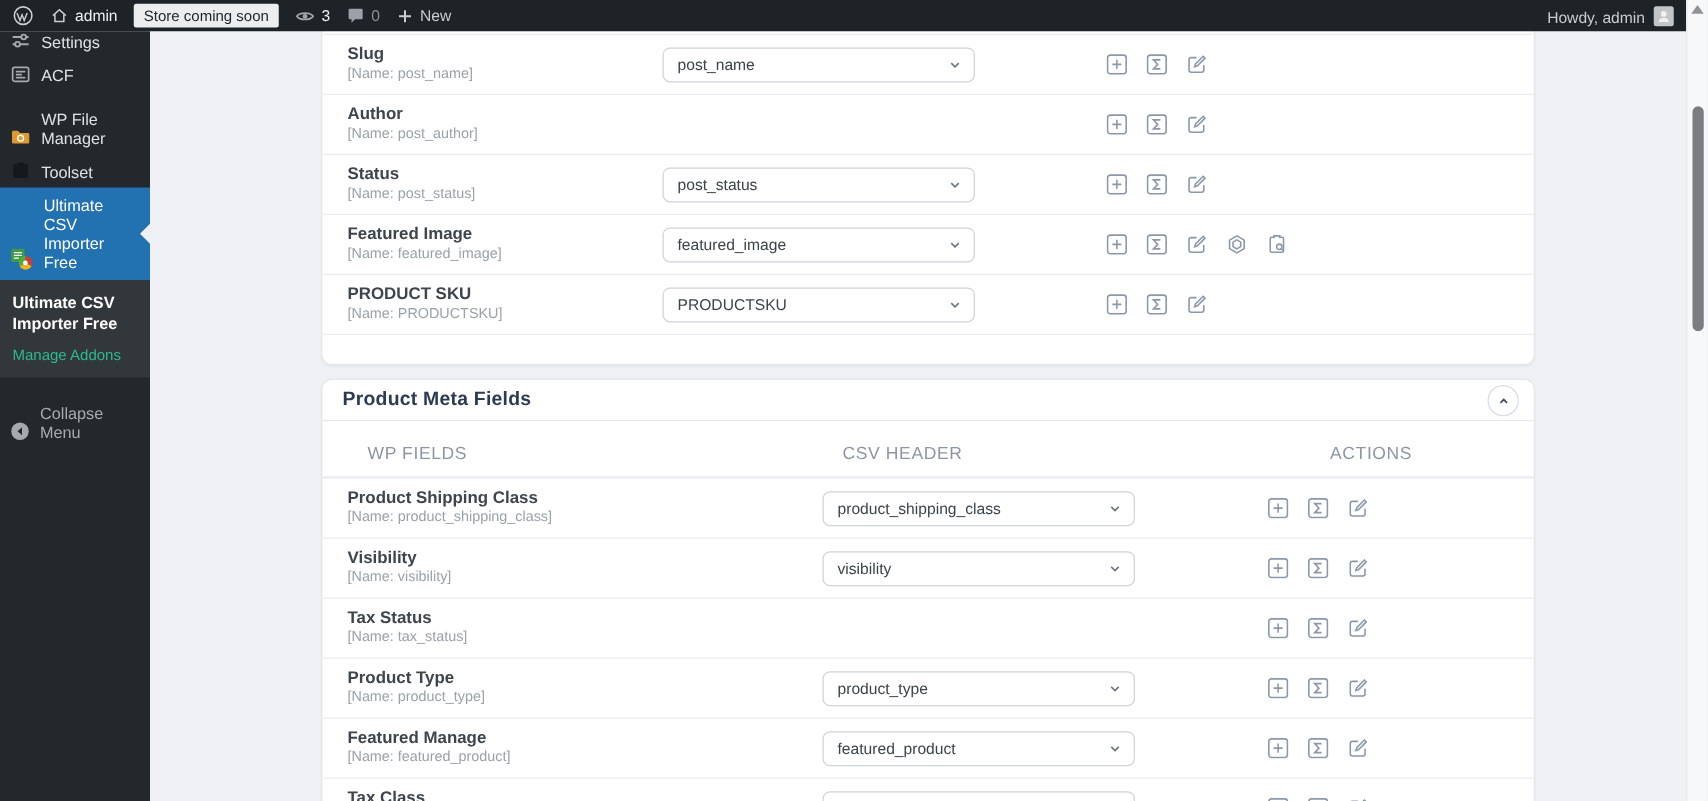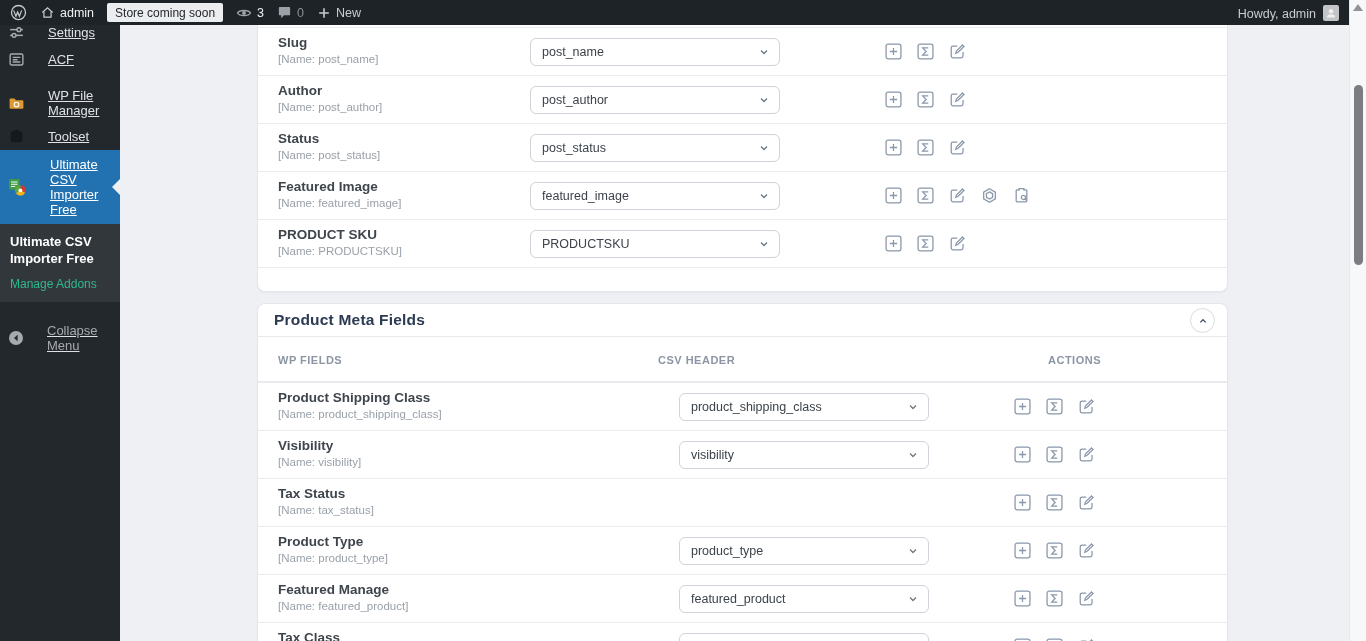--- a/index.html
+++ b/index.html
@@ -27,22 +27,22 @@
     border-radius:2px; margin-right:13px; }
   .ab-count { color:#f0f0f1; }
   .ab-count-muted { color:#8c9094; }
   .ab-right { margin-left:auto; display:flex; align-items:flex-end; gap:7px; }
   .avatar { width:16px; height:16px; background:#c3c4c7; border-radius:2px;
     display:flex; align-items:center; justify-content:center; }
 
   
   .sidebar { position:absolute; top:25px; left:0; width:120px; height:616px;
     background:#23282d; color:#e2e4e7; font-size:13px; overflow:hidden; z-index:30; }
-  .menu-item { display:flex; align-items:center; gap:23px; padding:5px 8px;
-    line-height:15px; cursor:pointer; color:#dfe1e4;text-decoration:underline; }
+  .menu-item { display:flex; align-items:flex-end; gap:8px; padding:5px 8px;
+    line-height:15px; cursor:pointer; color:#dfe1e4; }
   .menu-item svg { flex:0 0 auto; }
   .menu-item.first { margin-top:-6px; }
   .menu-gap { height:10px; }
   .menu-item.active { background:#2271b1; color:#fff; position:relative;
     padding-top:7px; padding-bottom:7px; font-weight:400; }
   .menu-item.active::after { content:""; position:absolute; right:0; top:50%;
     margin-top:-8px; border-top:8px solid transparent; border-bottom:8px solid transparent;
     border-right:8px solid #eef0f4; }
   .submenu { background:#32373c; padding:9px 10px 11px 10px; }
   .submenu-title { color:#ffffff; font-weight:700; font-size:13px; line-height:17px; cursor:pointer; }
@@ -58,37 +58,37 @@
   .card2 { top:278px; height:380px; border-radius:8px; }
 
   .card-header { position:relative; height:33px; display:flex; align-items:center;
     padding:0 16px; border-bottom:1px solid #e7e9ed; }
   .card-title { font-size:15.5px; font-weight:600; color:#2c3a52; letter-spacing:.2px; }
   .collapse-btn { position:absolute; right:12px; top:4px; width:25px; height:25px;
     border:1px solid #d8dce2; border-radius:50%; background:#fff; display:flex;
     align-items:center; justify-content:center; cursor:pointer; }
 
   .col-headers { position:relative; height:45px; border-bottom:1px solid #e7e9ed; }
-  .col-headers span { position:absolute; top:17px; font-size:11px; font-weight:700;
-    color:#8d95a5; letter-spacing:.5px; }
+  .col-headers span { position:absolute; top:17px; font-size:14px; font-weight:400;
+    color:#8d95a5; letter-spacing:.5px;margin-left:16px; }
   .ch-wp { left:20px; } .ch-csv { left:400px; } .ch-act { left:790px; }
 
   .frow { position:relative; height:48px; border-top:1px solid #eaecef; }
   .card2 .frow:first-child { border-top:none; }
   .card-bottom-pad { height:24px; border-top:1px solid #eaecef; }
 
   .field-info { position:absolute; left:20px; top:7px; }
   .field-label { font-size:13.5px; font-weight:700; color:#3f454c; line-height:16px; }
   .field-name { font-size:11.5px; color:#9aa1a9; margin-top:2px; }
 
   .select { position:absolute; top:10px; width:250px; height:28px; background:#fff;
     border:1px solid #ced4da; border-radius:6px; display:flex; align-items:center;
     justify-content:space-between; padding:0 9px 0 11px; cursor:pointer; }
   .card1 .select { left:272px; }
-  .card2 .select { left:421px; }
+  .card2 .select { left:400px; }
   .select-value { font-size:12.5px; color:#3c434a; }
 
   .actions { position:absolute; top:15px; display:flex; gap:15px; align-items:center; }
   .card1 .actions { left:627px; }
   .card2 .actions { left:756px; }
   .abtn { display:block; width:17px; height:17px; cursor:pointer; }
   .abtn svg { display:block; }
 </style>
 </head>
 <body>
@@ -236,26 +236,20 @@
               </svg>
             </span>
         </div>
       </div>
 
       <div class="frow">
         <div class="field-info">
           <div class="field-label">Author</div>
           <div class="field-name">[Name: post_author]</div>
         </div>
-        <div class="select">
-          <span class="select-value">post_author</span>
-          <svg width="12" height="12" viewBox="0 0 16 16" fill="none" stroke="#6b7680" stroke-width="1.7">
-              <path d="M4 6 L8 10 L12 6"></path>
-            </svg>
-        </div>
         <div class="actions">
           <span class="abtn">
               <svg width="17" height="17" viewBox="0 0 16 16" fill="none" stroke="#8b98a9" stroke-width="1.2">
                 <rect x="1" y="1" width="14" height="14" rx="2"></rect>
                 <path d="M8 4.6 V11.4 M4.6 8 H11.4"></path>
               </svg>
             </span>
           <span class="abtn">
               <svg width="17" height="17" viewBox="0 0 16 16" fill="none" stroke="#8b98a9" stroke-width="1.2">
                 <rect x="1" y="1" width="14" height="14" rx="2"></rect>

